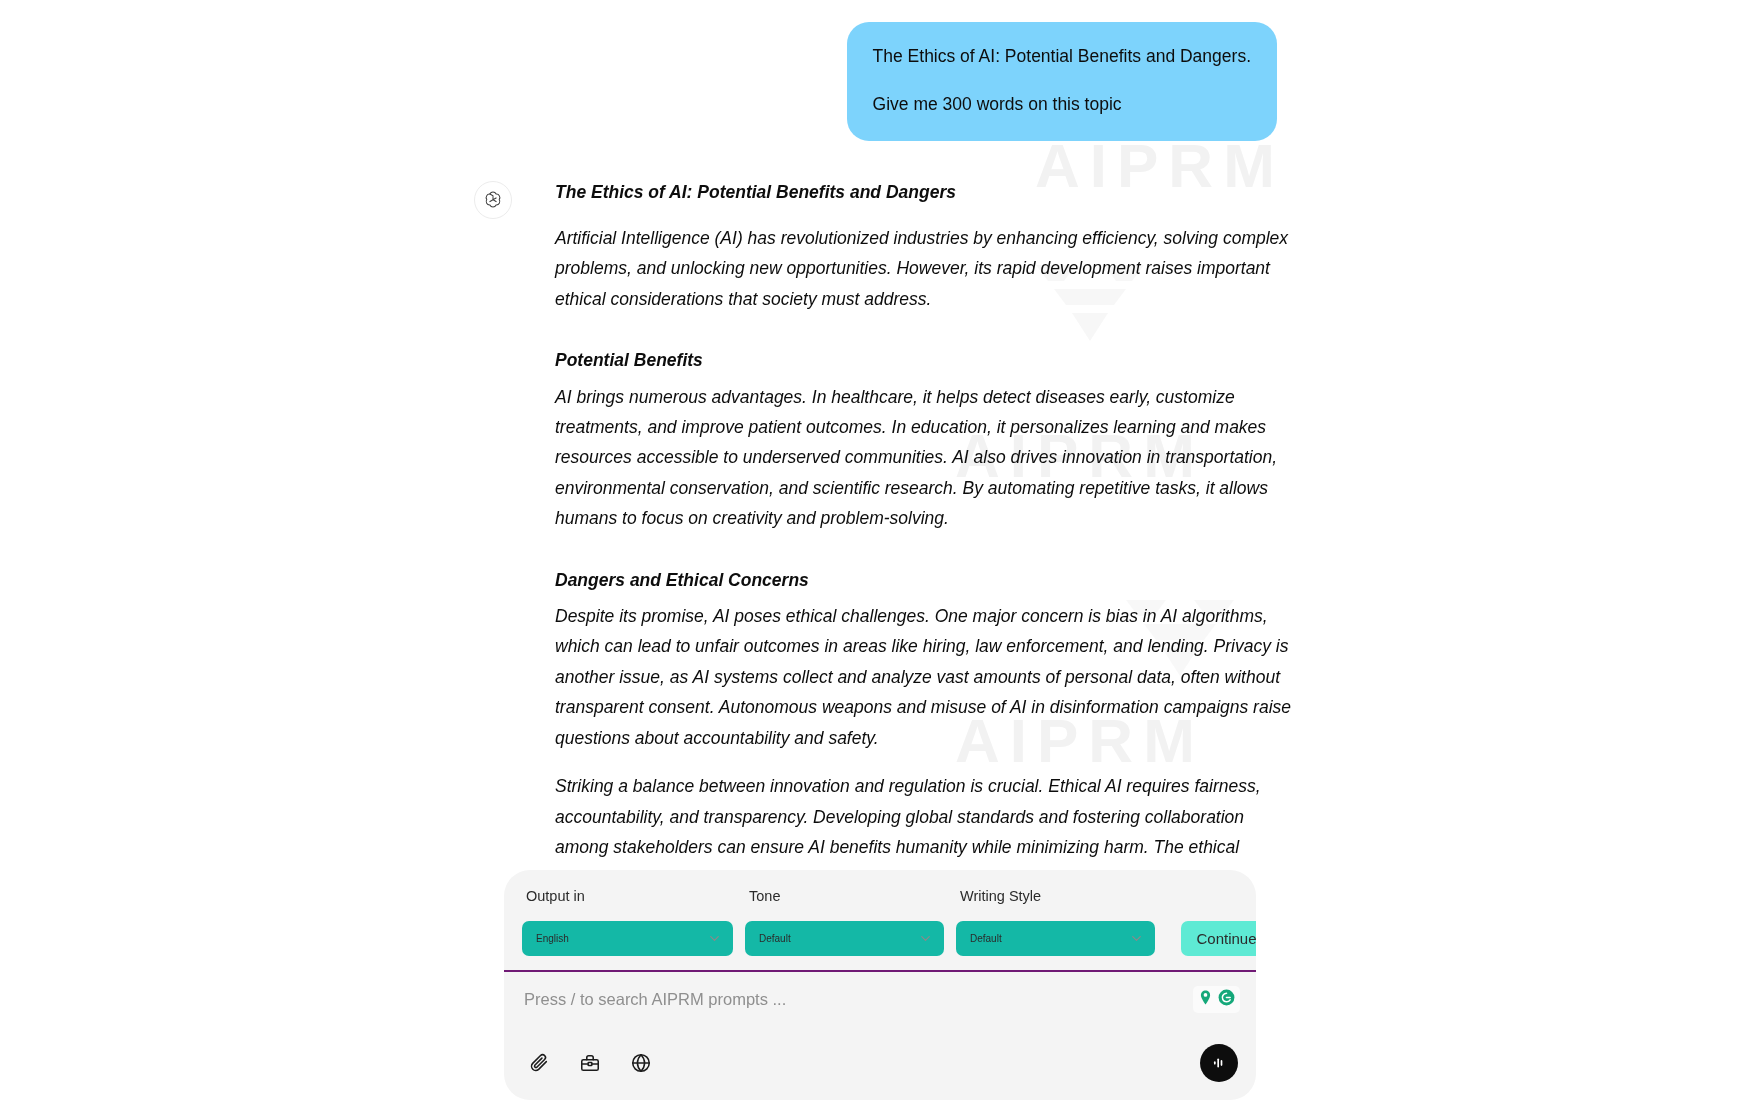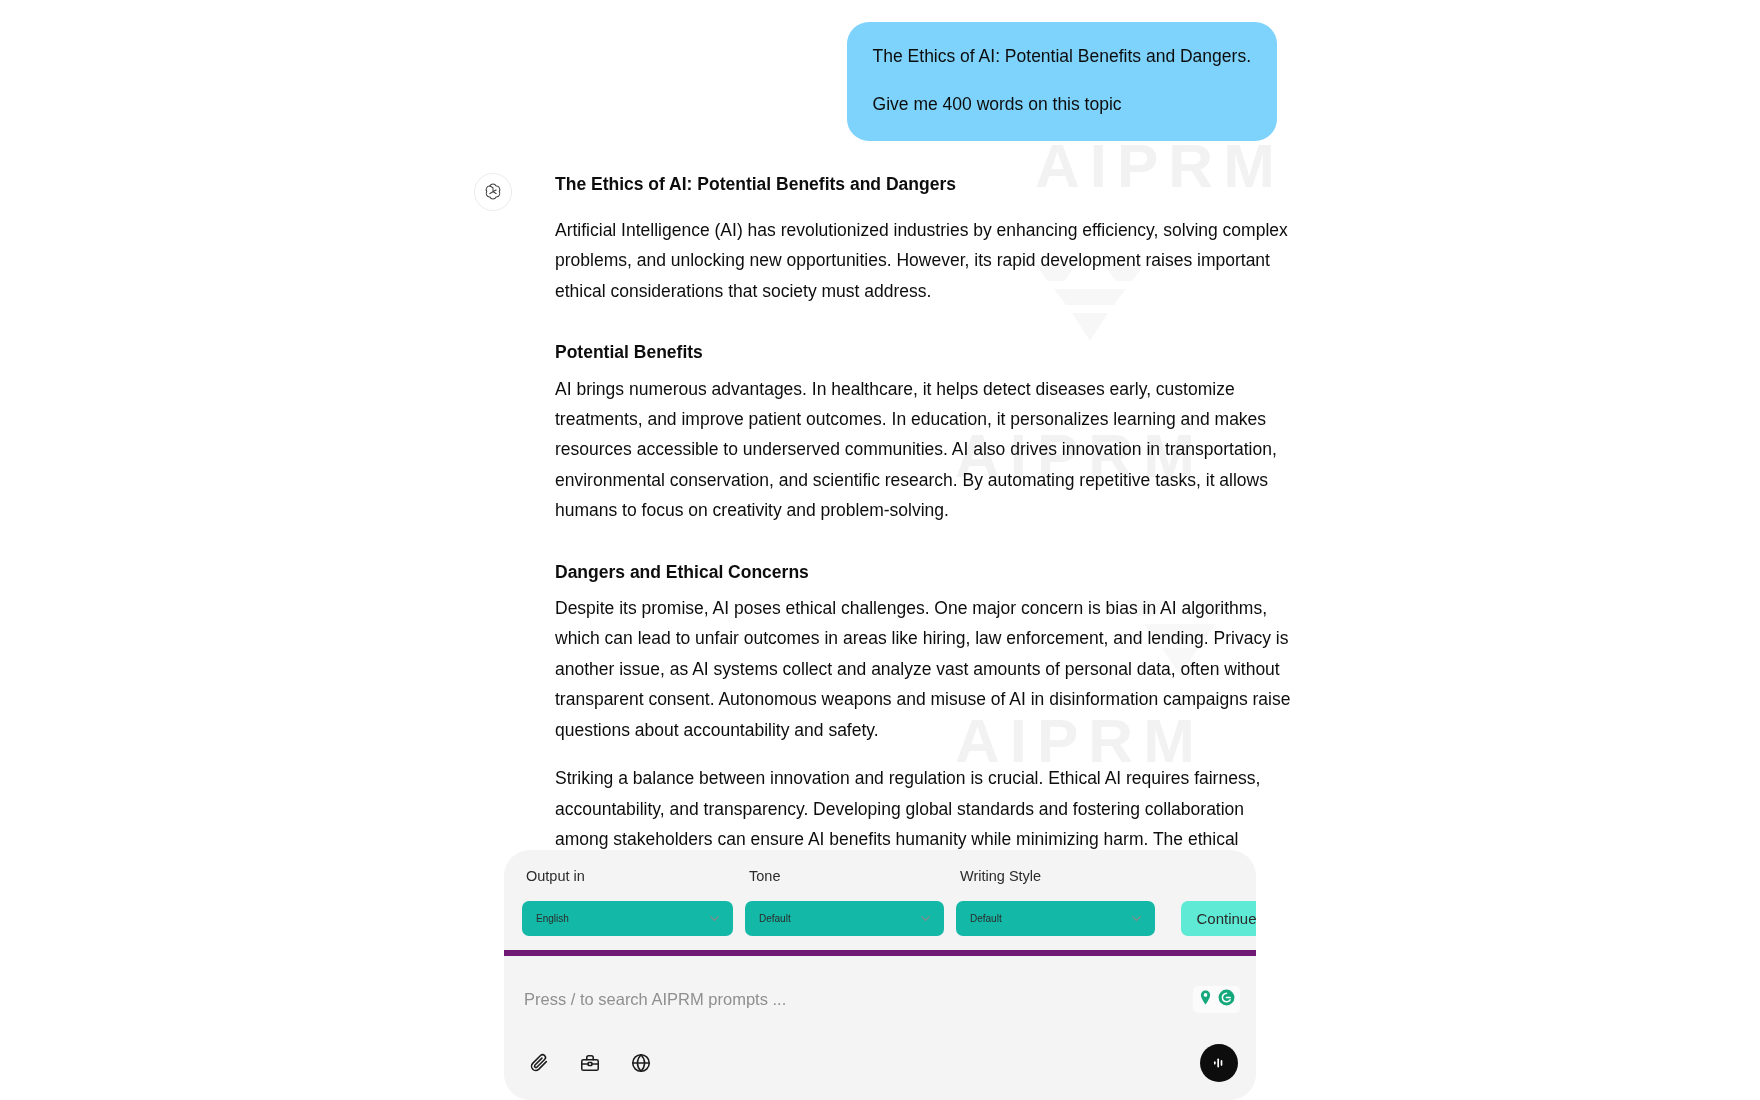--- a/index.html
+++ b/index.html
@@ -74,23 +74,24 @@
     font-size: 17.5px;
     line-height: 1.62;
     color: #0d0d0d;
   }
   .user-bubble p + p { margin-top: 20px; }
 
   
   .assistant-row {
     display: flex;
     align-items: flex-start;
-    margin-top: 30px;
+    margin-top: 38px;
     position: relative;
     z-index: 2;
+    font-style: italic;
   }
   .avatar {
     width: 36px;
     height: 36px;
     border-radius: 50%;
     background: #ffffff;
     border: 1px solid #ececec;
     margin-left: 474px;
     margin-top: 2px;
     flex: 0 0 auto;
@@ -229,26 +230,26 @@
     justify-content: center;
     font-size: 15px;
     color: #2b2b2b;
     cursor: pointer;
   }
 
   .caret { color: #8a8a8a; }
   .caret svg { display: block; }
 
   .search-row {
-    border-top: 6px solid #701a75;
+    border-top: 2px solid #701a75;
     height: 54px;
     display: flex;
     align-items: center;
     justify-content: space-between;
-    padding: 16px 16px 0 20px;
+    padding: 0 16px 0 20px;
   }
   .search-placeholder {
     font-size: 16.5px;
     color: #8f8f8f;
     cursor: text;
   }
   .gram-icons {
     display: flex;
     align-items: center;
     gap: 3px;
@@ -325,21 +326,21 @@
         <polygon points="42,58 78,58 60,86"></polygon>
       </g>
     </svg>
   </div>
 
   <div class="thread">
 
     <div class="user-row">
       <div class="user-bubble">
         <p>The Ethics of AI: Potential Benefits and Dangers.</p>
-        <p>Give me 400 words on this topic</p>
+        <p>Give me 300 words on this topic</p>
       </div>
     </div>
 
     <div class="assistant-row">
 
       <div class="avatar">
         <span>
           <svg width="22" height="22" viewBox="0 0 24 24" fill="none" stroke="#3d3d3d" stroke-width="1.1">
             <path d="M12 3.2c-1.5 0-2.8.9-3.4 2.2-1.4-.1-2.8.6-3.5 1.9-.8 1.3-.7 2.9.1 4.1-.8 1.2-.9 2.8-.1 4.1.7 1.3 2.1 2 3.5 1.9.6 1.3 1.9 2.2 3.4 2.2s2.8-.9 3.4-2.2c1.4.1 2.8-.6 3.5-1.9.8-1.3.7-2.9-.1-4.1.8-1.2.9-2.8.1-4.1-.7-1.3-2.1-2-3.5-1.9C14.8 4.1 13.5 3.2 12 3.2z"></path>
             <path d="M12 7.3v4.4l3.8 2.2M12 11.7l-3.8 2.2M12 11.7V7.3l-3.8-2.1M12 11.7l3.8-2.2"></path>

